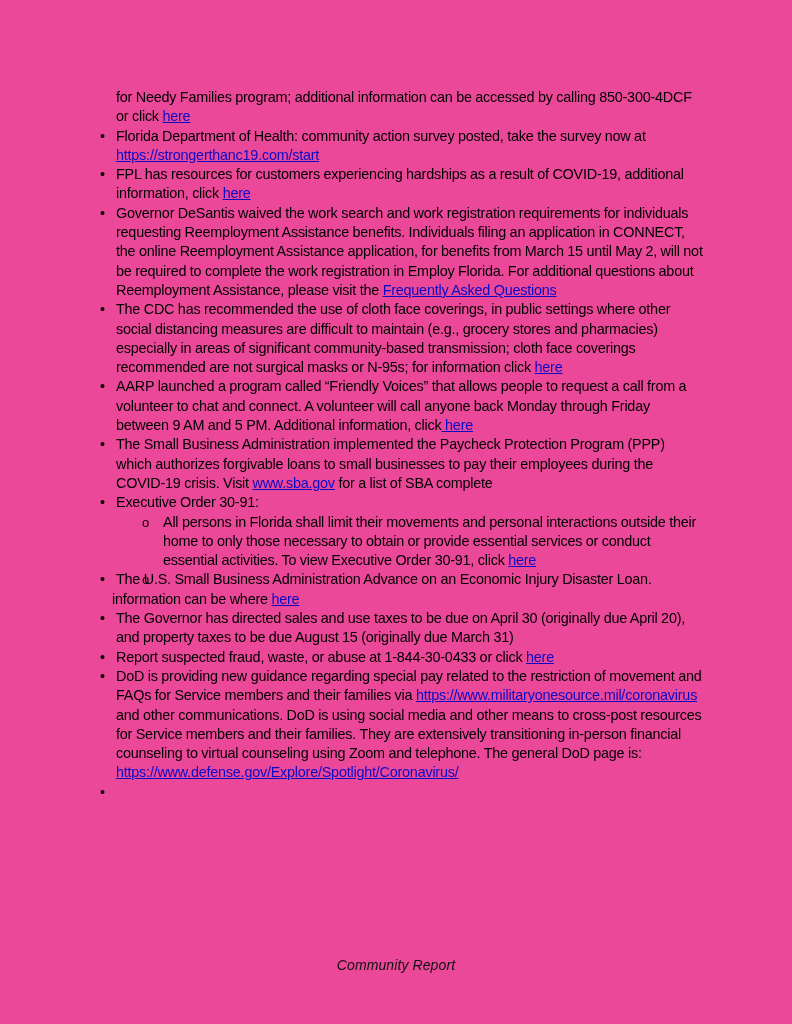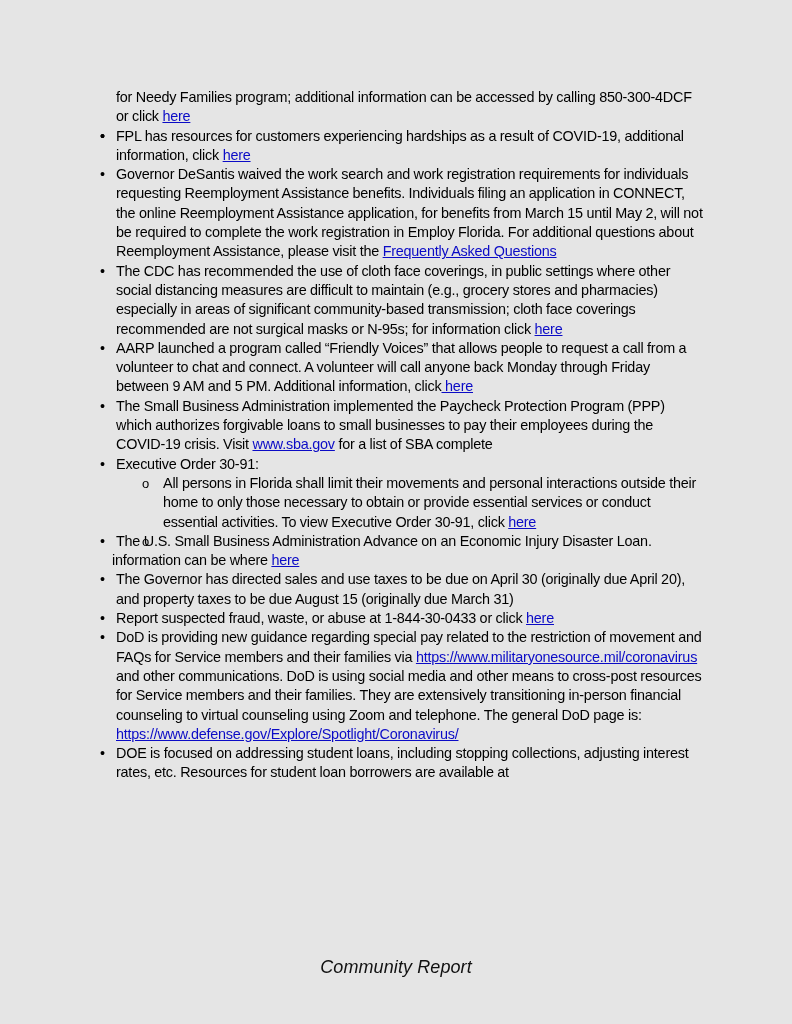--- a/index.html
+++ b/index.html
@@ -16,21 +16,21 @@
     font-family: "Liberation Sans", "DejaVu Sans", sans-serif;
     color: #000000;
   }
 
   .page {
     position: absolute;
     left: 0;
     top: 0;
     width: 792px;
     height: 1024px;
-    background: #e5e5e5;
+    background: #ec4899;
   }
 
   
   .doc-body {
     position: absolute;
     left: 96px;
     top: 88px;
     width: 608px;
     font-size: 14.4px;
     line-height: 19.3px;
@@ -104,53 +104,53 @@
 
   
   .footer {
     position: absolute;
     left: 0;
     top: 957px;
     width: 792px;
     text-align: center;
     font-family: "Liberation Sans", "DejaVu Sans", sans-serif;
     font-style: italic;
-    font-size: 18px;
+    font-size: 14px;
     color: #111111;
     letter-spacing: 0.1px;
   }
 </style>
 </head>
 <body>
 
 <div class="page">
 
   <div class="doc-body">
 
     <p class="cont-para"><span>for Needy Families program; additional information can be accessed by calling 850-300-4DCF or click </span><span class="lnk">here</span></p>
 
     <ul class="lvl1">
-        <li><span class="bullet">•</span></li>
+        <li><span class="bullet">•</span><span class="li-text"><span>Florida Department of Health:  community action survey posted, take the survey now at </span><span class="lnk">https://strongerthanc19.com/start</span></span></li>
         <li><span class="bullet">•</span><span class="li-text"><span>FPL has resources for customers experiencing hardships as a result of COVID-19, additional information, click </span><span class="lnk">here</span></span></li>
         <li><span class="bullet">•</span><span class="li-text"><span>Governor DeSantis waived the work search and work registration requirements for individuals requesting Reemployment Assistance benefits. Individuals filing an application in CONNECT, the online Reemployment Assistance application, for benefits from March 15 until May 2, will not be required to complete the work registration in Employ Florida. For additional questions about Reemployment Assistance, please visit the </span><span class="lnk">Frequently Asked Questions</span></span></li>
         <li><span class="bullet">•</span><span class="li-text"><span>The CDC has recommended the use of cloth face coverings, in public settings where other social distancing measures are difficult to maintain (e.g., grocery stores and pharmacies) especially in areas of significant community-based transmission; cloth face coverings recommended are not surgical masks or N-95s; for information click </span><span class="lnk">here</span></span></li>
         <li><span class="bullet">•</span><span class="li-text"><span>AARP launched a program called “Friendly Voices” that allows people to request a call from a volunteer to chat and connect. A volunteer will call anyone back Monday through Friday between 9 AM and 5 PM. Additional information, click</span><span class="lnk"> here</span></span></li>
         <li><span class="bullet">•</span><span class="li-text"><span>The Small Business Administration implemented the Paycheck Protection Program (PPP) which authorizes forgivable loans to small businesses to pay their employees during the COVID-19 crisis. Visit </span><span class="lnk">www.sba.gov</span><span> for a list of SBA complete</span></span></li>
         <li><span class="bullet">•</span><span class="li-text"><span>Executive Order 30-91:</span></span></li>
         <ul class="lvl2">
           <li><span class="bullet-o">o</span><span><span>All persons in Florida shall limit their movements and personal interactions outside their home to only those necessary to obtain or provide essential services or conduct essential activities. To view Executive Order 30-91, click </span><span class="lnk">here</span></span></li>
           <li><span class="bullet-o">o</span></li>
         </ul>
         <li class="nohang">
           <span class="bullet">•</span>
           <span class="li-text"><span>The U.S. Small Business Administration Advance on an Economic Injury Disaster Loan. information can be where </span><span class="lnk">here</span></span>
         </li>
         <li><span class="bullet">•</span><span class="li-text"><span>The Governor has directed sales and use taxes to be due on April 30 (originally due April 20), and property taxes to be due August 15 (originally due March 31)</span></span></li>
         <li><span class="bullet">•</span><span class="li-text"><span>Report suspected fraud, waste, or abuse at 1-844-30-0433 or click </span><span class="lnk">here</span></span></li>
         <li><span class="bullet">•</span><span class="li-text"><span>DoD is providing new guidance regarding special pay related to the restriction of movement and FAQs for Service members and their families via </span><span class="lnk">https://www.militaryonesource.mil/coronavirus</span><span> and other communications. DoD is using social media and other means to cross-post resources for Service members and their families. They are extensively transitioning in-person financial counseling to virtual counseling using Zoom and telephone. The general DoD page is: </span><span class="lnk">https://www.defense.gov/Explore/Spotlight/Coronavirus/</span></span></li>
-        <li><span class="bullet">•</span><span class="li-text"><span>DOE is focused on addressing student loans, including stopping collections, adjusting interest rates, etc. Resources for student loan borrowers are available at</span></span></li>
+        <li><span class="bullet">•</span></li>
       </ul>
 
   </div>
 
   <div class="footer">Community Report</div>
 
 </div>
 
 </body></html>

